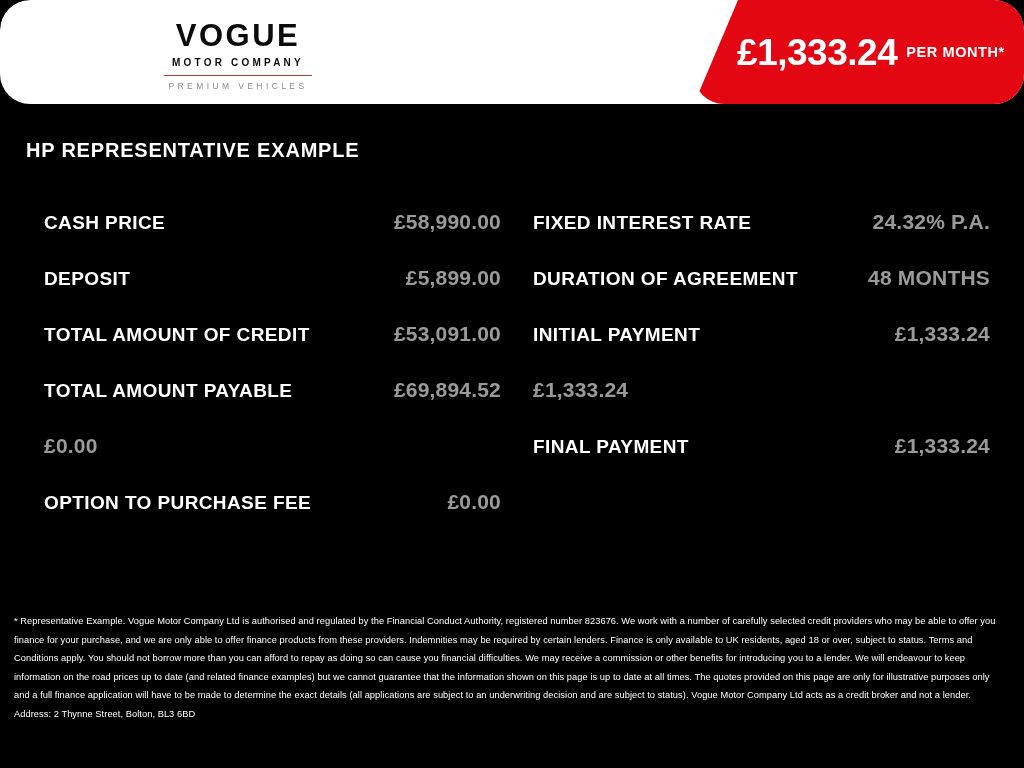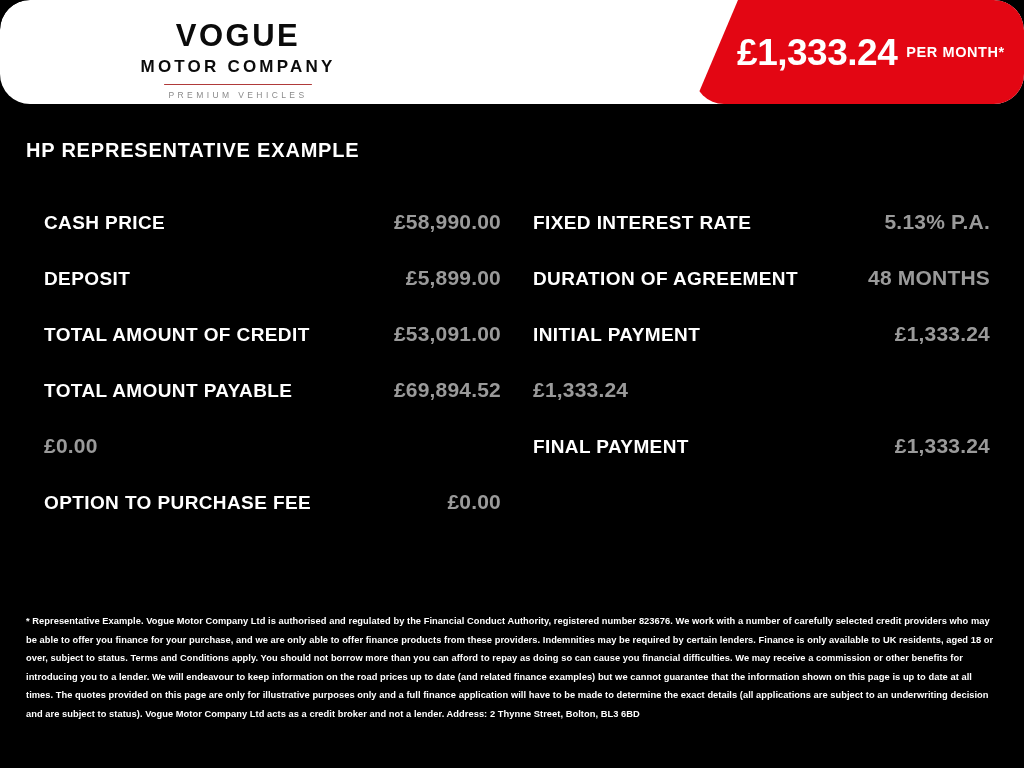--- a/index.html
+++ b/index.html
@@ -39,21 +39,21 @@
     font-family: "Liberation Sans", sans-serif;
     font-weight: bold;
     font-size: 31px;
     letter-spacing: 2.5px;
     color: #0b0b0b;
     line-height: 1.05;
   }
   .logo-sub {
     font-family: "Liberation Sans", sans-serif;
     font-weight: bold;
-    font-size: 17px;
+    font-size: 10px;
     letter-spacing: 3.2px;
     color: #0b0b0b;
     margin-top: 4px;
   }
   .logo-rule {
     width: 148px;
     height: 1px;
     background: #b03a3a;
     margin: 7px auto 5px auto;
   }
@@ -130,26 +130,26 @@
     color: #9a9a9a;
     font-weight: bold;
     font-size: 21px;
     letter-spacing: 0.2px;
     white-space: nowrap;
   }
 
   
   .disclaimer {
     position: absolute;
-    left: 26px;
+    left: 14px;
     right: 26px;
     top: 612px;
     color: #ffffff;
     font-size: 9.3px;
-    font-weight: bold;
+    font-weight: normal;
     line-height: 2.0;
     text-align: left;
     letter-spacing: 0.05px;
   }
 </style>
 </head>
 <body>
 
 <div class="page">
 
@@ -193,21 +193,21 @@
       </div>
       <div class="row">
         <span class="label">OPTION TO PURCHASE FEE</span>
         <span class="value">£0.00</span>
       </div>
     </div>
 
     <div class="col">
       <div class="row">
         <span class="label">FIXED INTEREST RATE</span>
-        <span class="value">5.13% P.A.</span>
+        <span class="value">24.32% P.A.</span>
       </div>
       <div class="row">
         <span class="label">DURATION OF AGREEMENT</span>
         <span class="value">48 MONTHS</span>
       </div>
       <div class="row">
         <span class="label">INITIAL PAYMENT</span>
         <span class="value">£1,333.24</span>
       </div>
       <div class="row">

